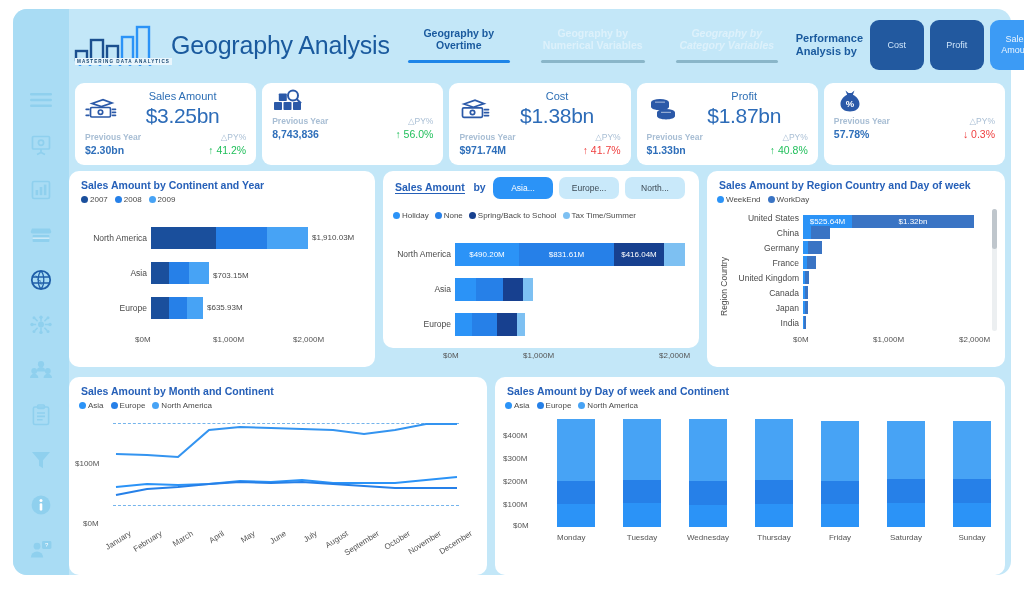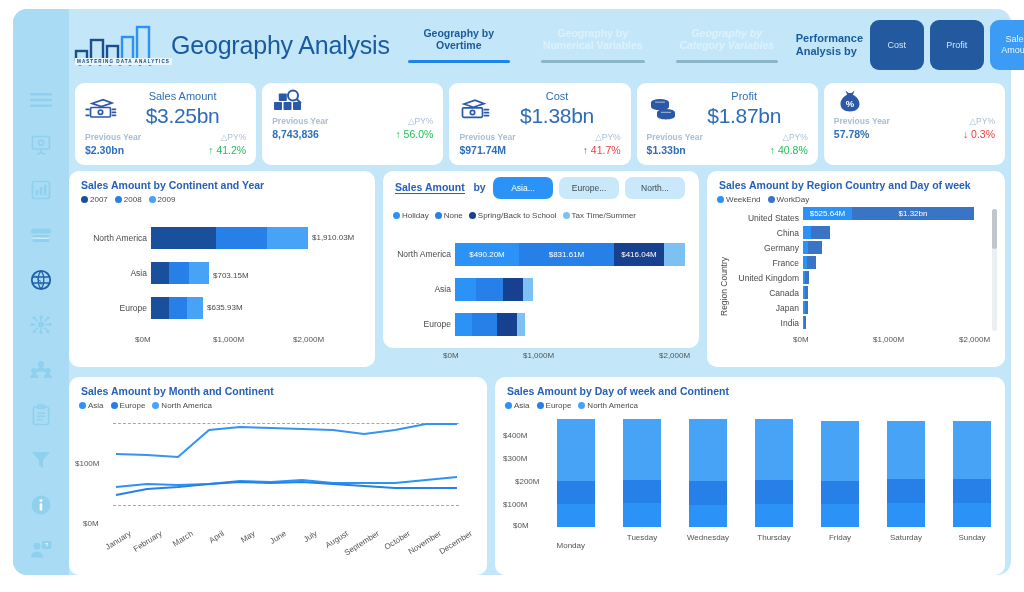--- a/index.html
+++ b/index.html
@@ -624,21 +624,21 @@
       <span class="lg">
             <span class="dot" style="background:#3a74c4"></span>
             <span>WorkDay</span>
           </span>
     </div>
     <div class="ytitle" style="left:12px; top:145px;">Region Country</div>
 
     <div style="position:absolute; left:0; top:36px; width:298px; height:160px;">
 
       <div style="position:absolute; left:14px; top:6px; width:78px; text-align:right;" class="cat">United States</div>
-      <div style="position:absolute; left:96px; top:0; height:13px; width:177px; display:flex;border-radius:6px;">
+      <div style="position:absolute; left:96px; top:8px; height:13px; width:177px; display:flex;border-radius:6px;">
         <div style="width:49px; background:#2b93f7; display:flex; align-items:center; justify-content:center;">
               <span class="barin">$525.64M</span>
             </div>
         <div style="width:122px; background:#3a74c4; display:flex; align-items:center; justify-content:center;">
               <span class="barin">$1.32bn</span>
             </div>
       </div>
 
       <div style="position:absolute; left:14px; top:21px; width:78px; text-align:right;" class="cat">China</div>
       <div style="position:absolute; left:96px; top:19px; height:13px; width:27px; display:flex;">
@@ -755,21 +755,21 @@
       <span class="lg">
             <span class="dot" style="background:#47a3f5"></span>
             <span>North America</span>
           </span>
     </div>
 
     <div style="position:absolute; left:0; top:38px; width:510px; height:160px;">
 
       <div class="axlabel" style="position:absolute; left:18px; top:106px;">$0M</div>
       <div class="axlabel" style="position:absolute; left:8px; top:85px;">$100M</div>
-      <div class="axlabel" style="position:absolute; left:20px; top:62px;text-align:center;">$200M</div>
+      <div class="axlabel" style="position:absolute; left:8px; top:62px;text-align:center;">$200M</div>
       <div class="axlabel" style="position:absolute; left:8px; top:39px;">$300M</div>
       <div class="axlabel" style="position:absolute; left:8px; top:16px;">$400M</div>
 
       <div style="position:absolute; left:62px; top:4px; width:38px; height:108px; display:flex; flex-direction:column; justify-content:flex-end;">
         <div style="background:#47a3f5; height:62px;"></div>
         <div style="background:#2680e8; height:23px;"></div>
         <div style="background:#2b93f7; height:23px;"></div>
       </div>
       <div style="position:absolute; left:128px; top:4px; width:38px; height:108px; display:flex; flex-direction:column; justify-content:flex-end;">
         <div style="background:#47a3f5; height:61px;"></div>
@@ -795,21 +795,21 @@
         <div style="background:#47a3f5; height:58px;"></div>
         <div style="background:#2680e8; height:24px;"></div>
         <div style="background:#2b93f7; height:24px;"></div>
       </div>
       <div style="position:absolute; left:458px; top:6px; width:38px; height:106px; display:flex; flex-direction:column; justify-content:flex-end;">
         <div style="background:#47a3f5; height:58px;"></div>
         <div style="background:#2680e8; height:24px;"></div>
         <div style="background:#2b93f7; height:24px;"></div>
       </div>
 
-      <div class="axlabel" style="position:absolute; left:52px; top:118px; width:38px; text-align:right;margin-top:8px;">Monday</div>
+      <div class="axlabel" style="position:absolute; left:62px; top:118px; width:38px; text-align:left;">Monday</div>
       <div class="axlabel" style="position:absolute; left:128px; top:118px; width:38px; text-align:center;">Tuesday</div>
       <div class="axlabel" style="position:absolute; left:188px; top:118px; width:50px; text-align:center;">Wednesday</div>
       <div class="axlabel" style="position:absolute; left:256px; top:118px; width:46px; text-align:center;">Thursday</div>
       <div class="axlabel" style="position:absolute; left:326px; top:118px; width:38px; text-align:center;">Friday</div>
       <div class="axlabel" style="position:absolute; left:390px; top:118px; width:42px; text-align:center;">Saturday</div>
       <div class="axlabel" style="position:absolute; left:458px; top:118px; width:38px; text-align:center;">Sunday</div>
     </div>
   </div>
 
 </div>

